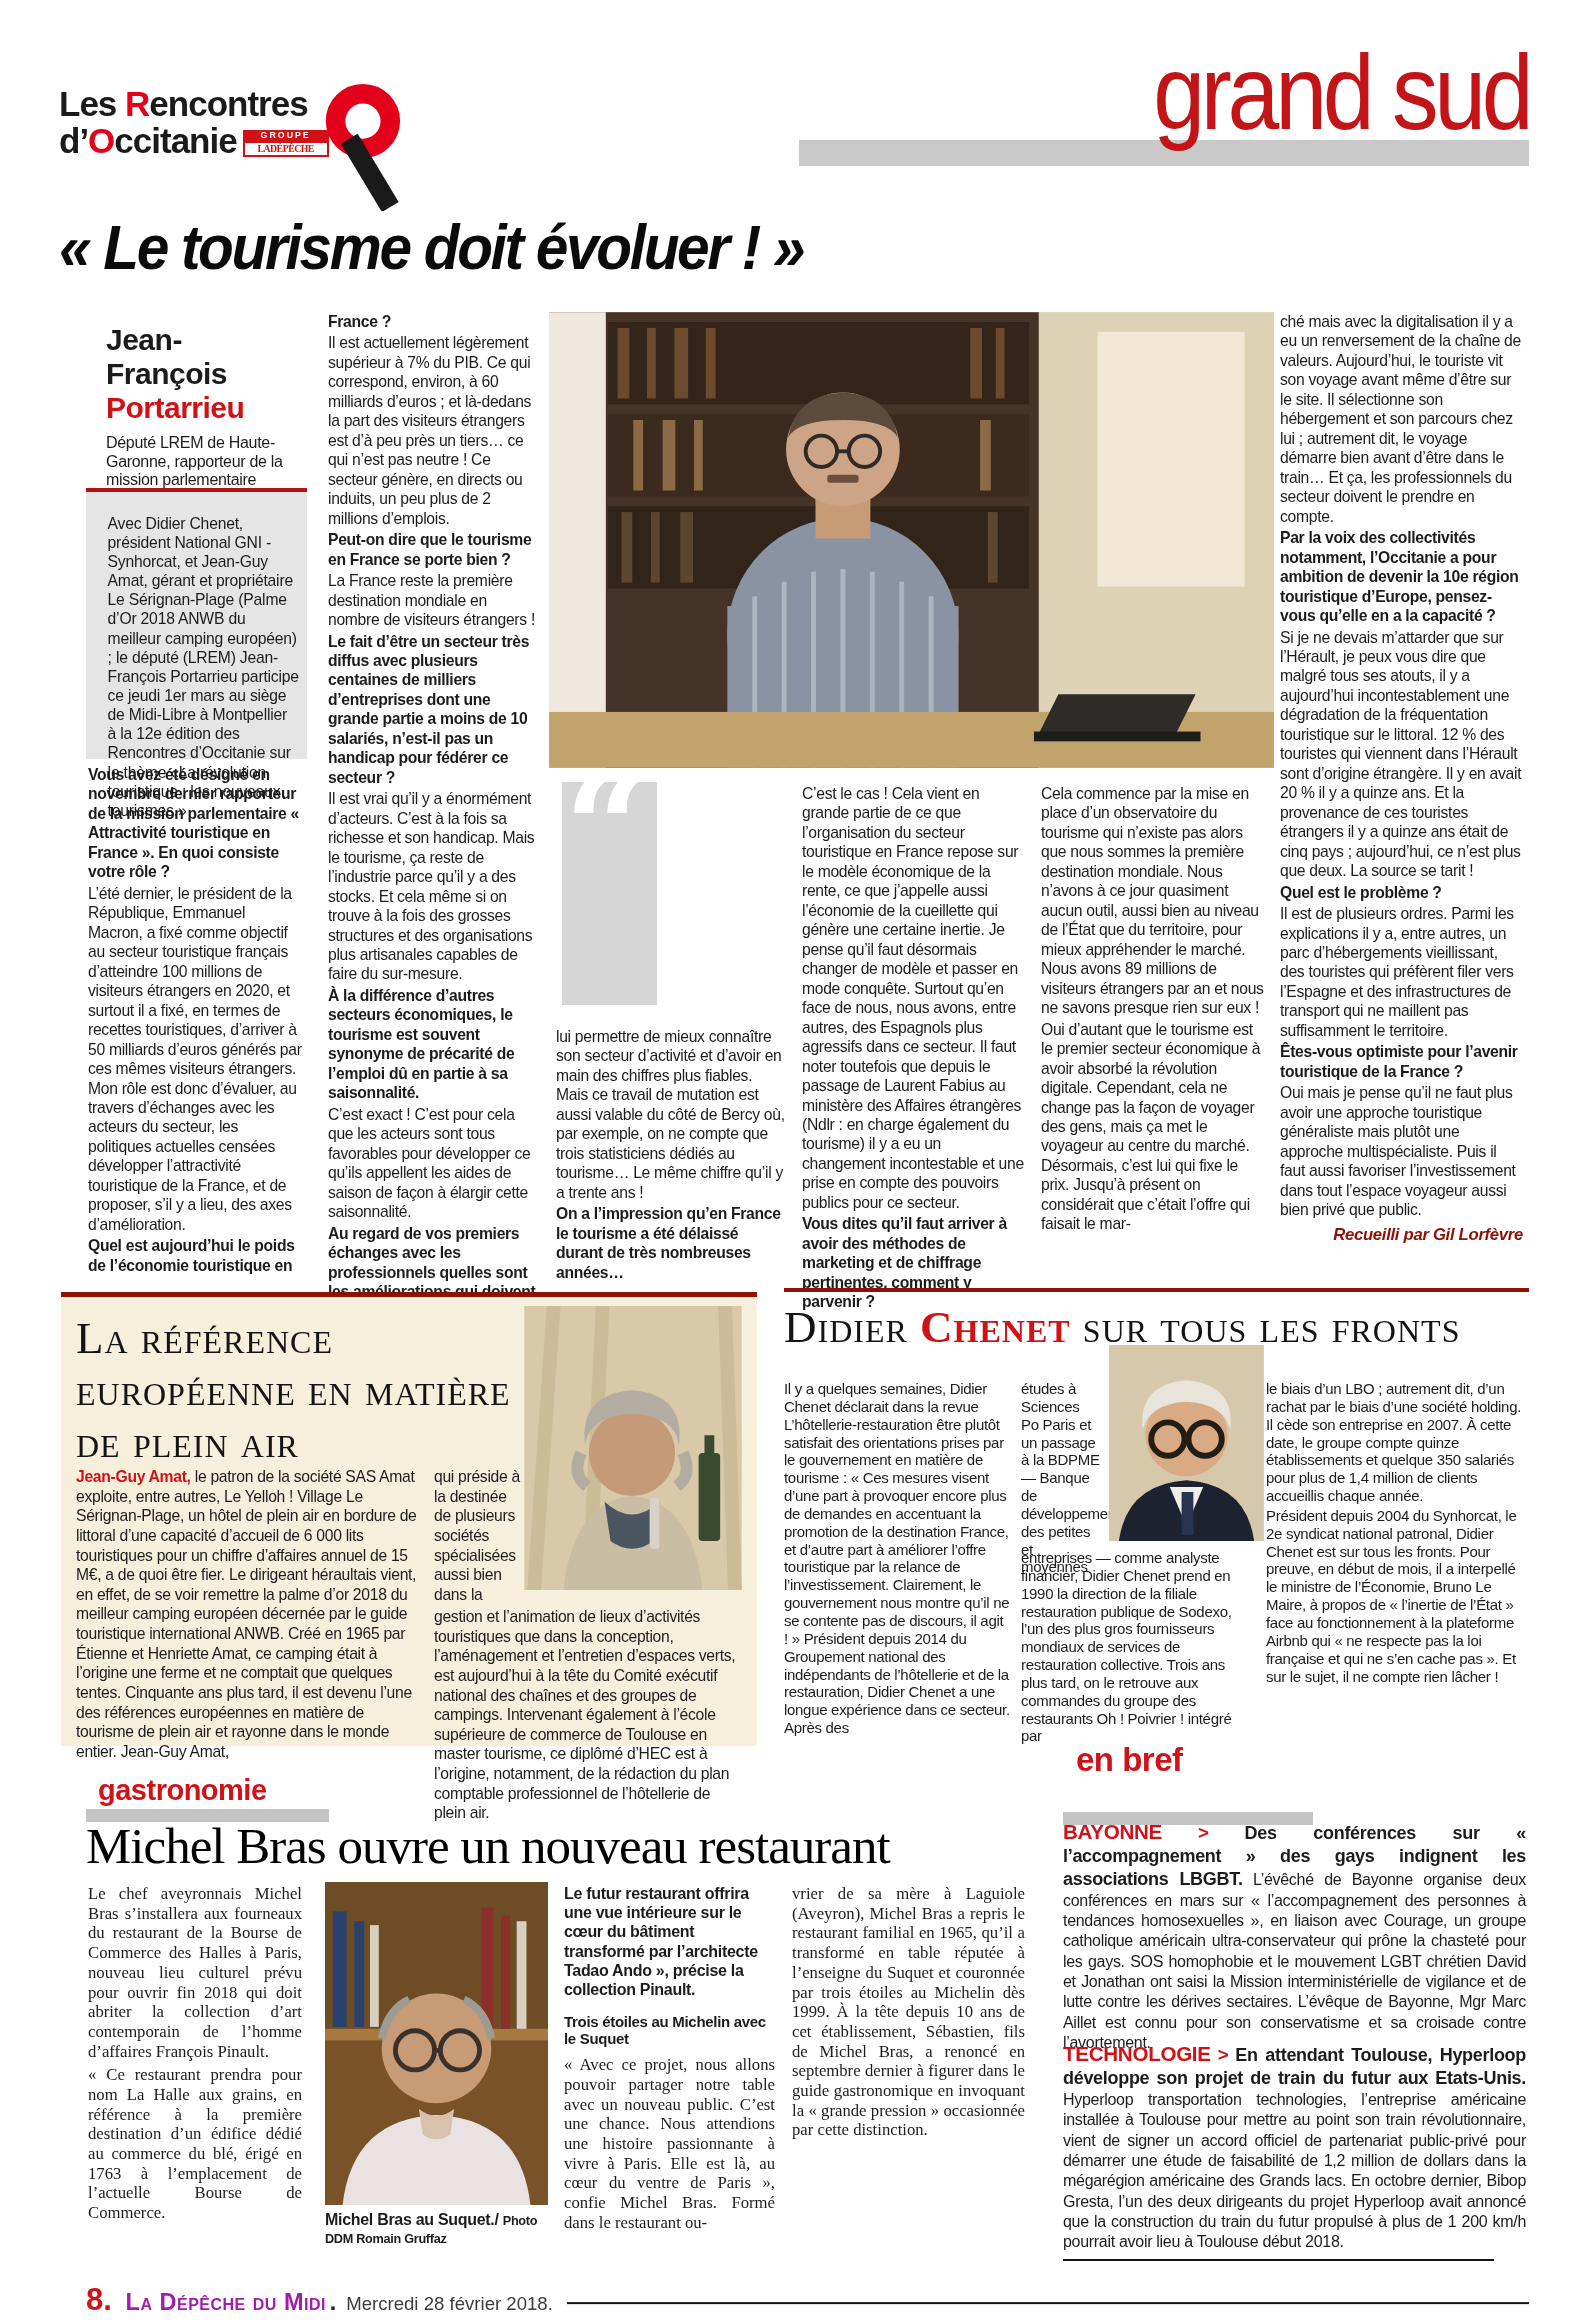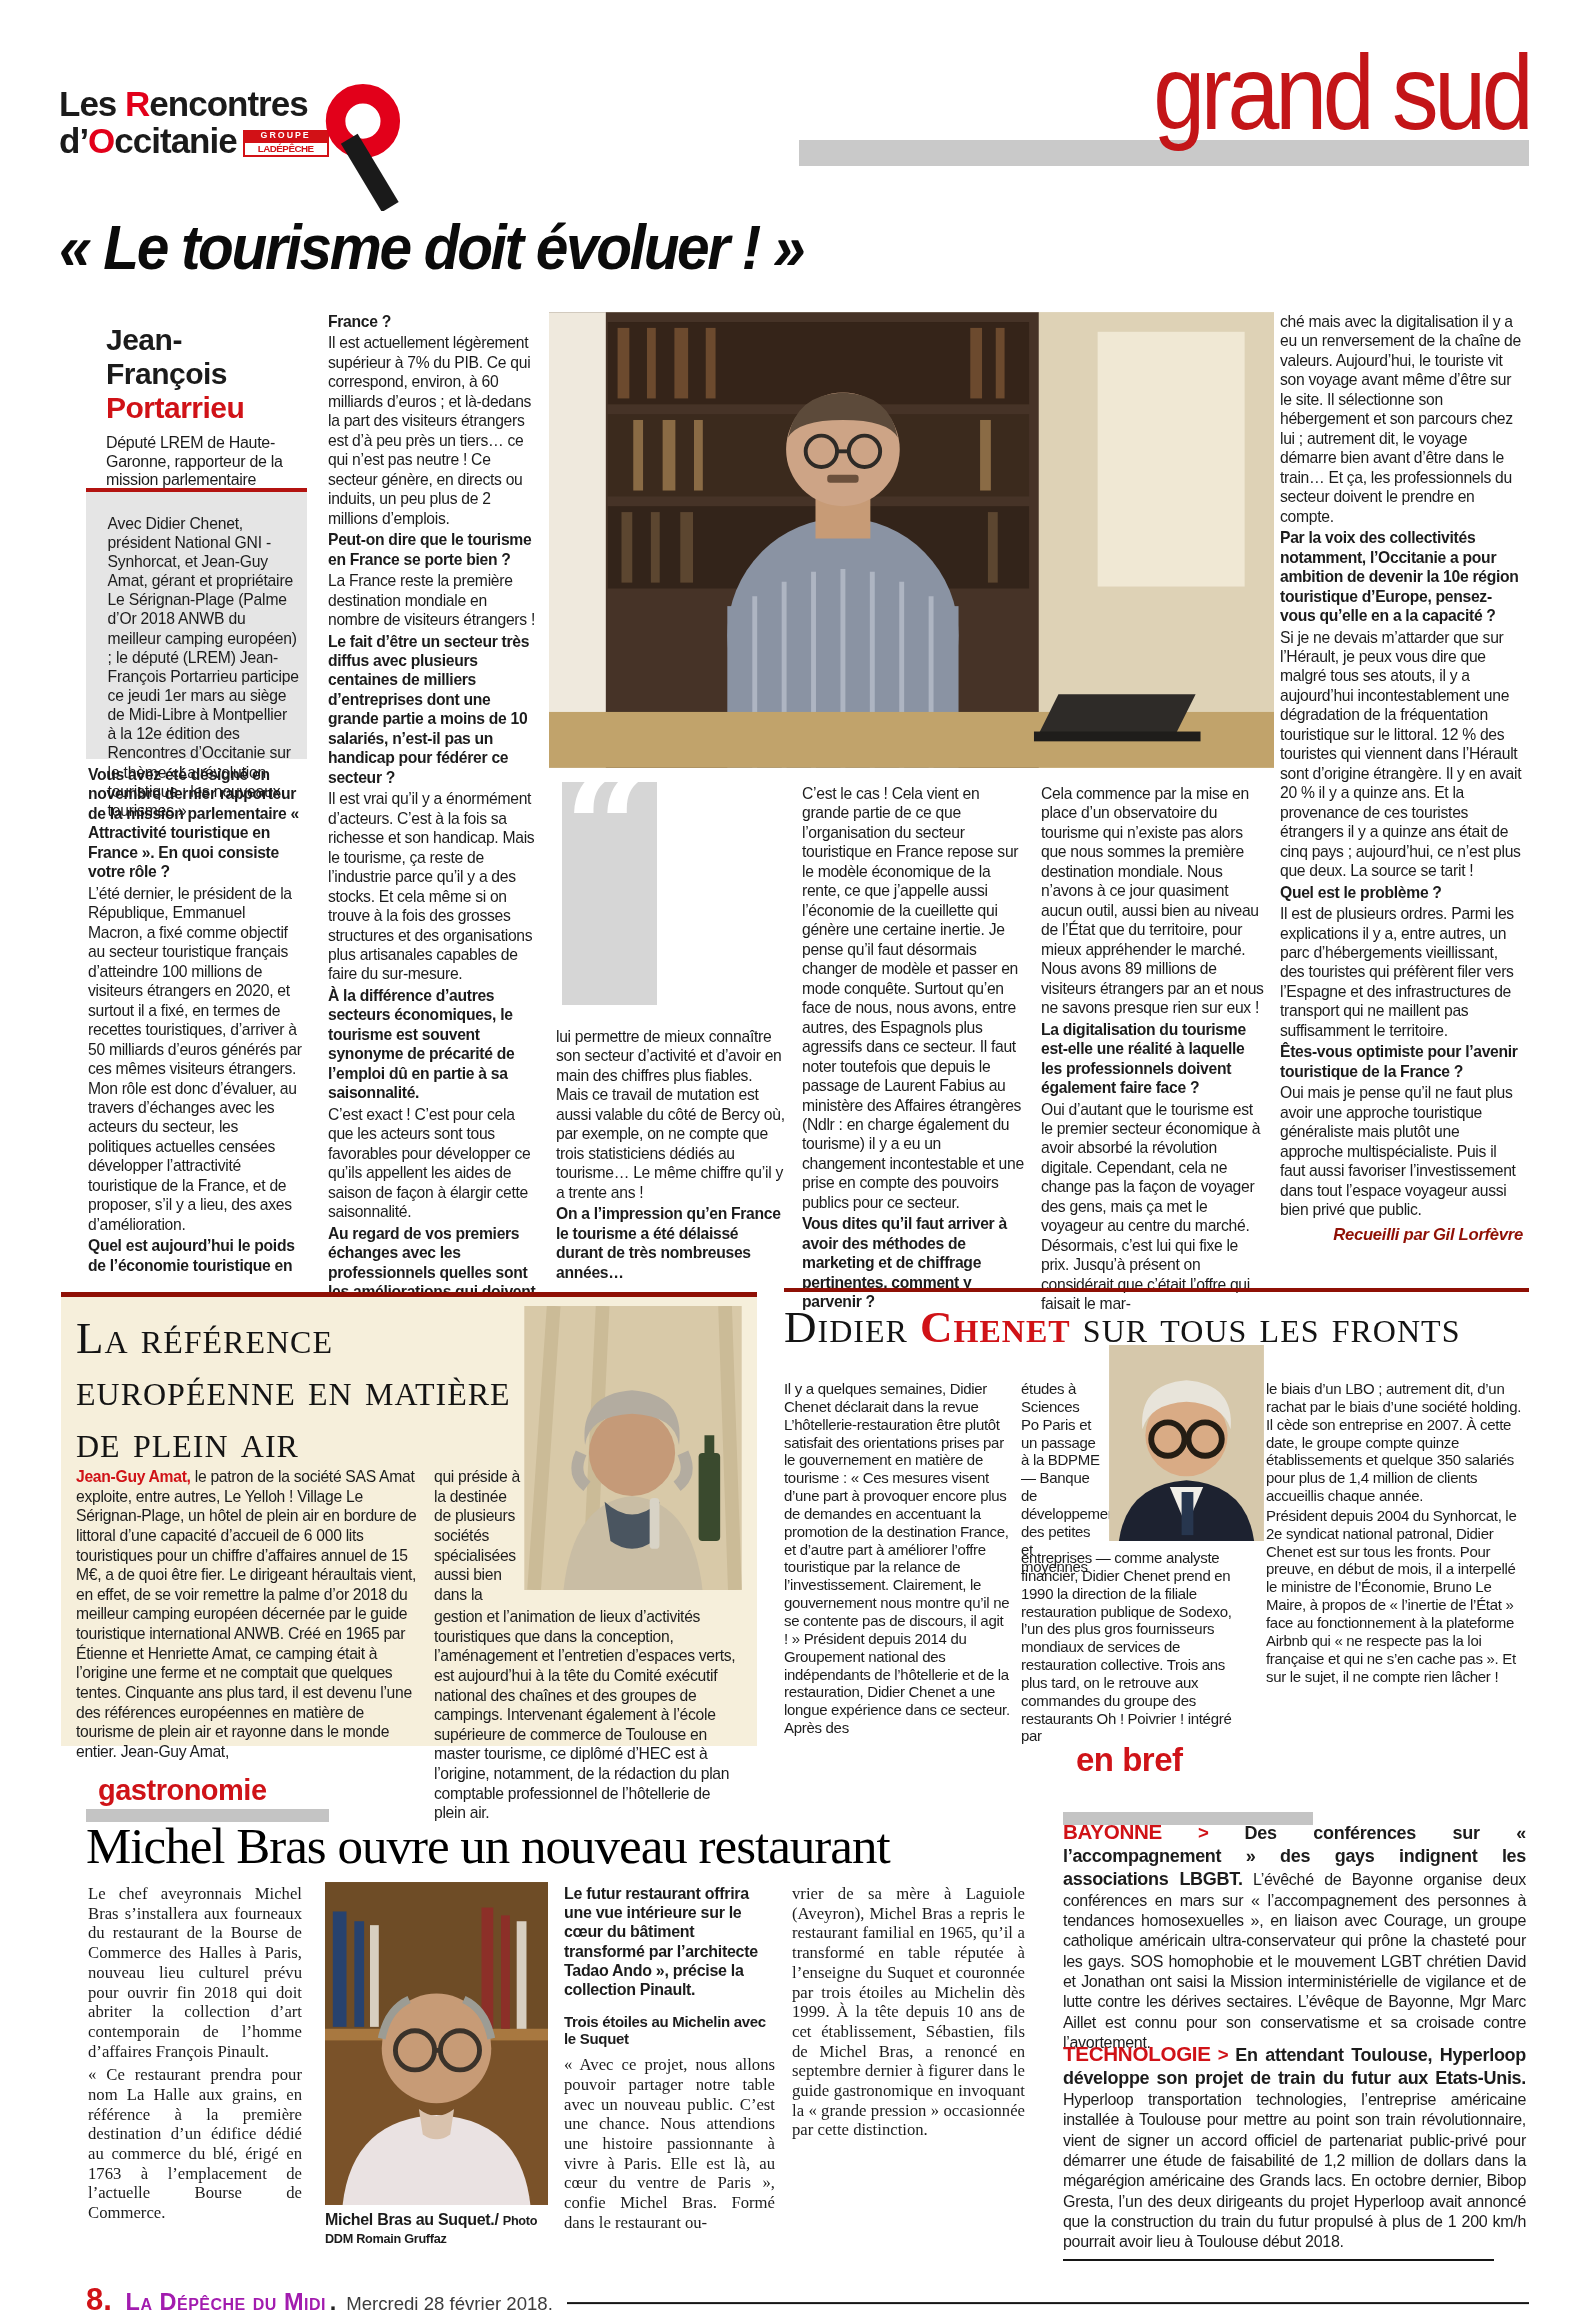--- a/index.html
+++ b/index.html
@@ -8,21 +8,21 @@
         font-family:"Liberation Sans",sans-serif;color:#1c1c1c;}
   .abs{position:absolute;}
   p{margin:0;}
   
   .logo-line{font-weight:bold;font-size:35px;letter-spacing:-1px;color:#1b1b1b;line-height:1.05;}
   .logo-red{color:#e2001a;}
   .mini-logo{display:inline-block;vertical-align:middle;margin-left:5.9px;}
   .mini-top{background:#d21116;color:#fff;font-size:8.8px;font-weight:bold;letter-spacing:2px;
             text-align:center;padding:1px 18px;}
   .mini-bot{border:2px solid #d21116;color:#d21116;font-size:9.8px;font-weight:bold;
-            letter-spacing:-0.5px;text-align:center;padding:0 2px;line-height:1.2;}
+            letter-spacing:-0.5px;text-align:center;padding:0 2px;line-height:1.2;font-family:Liberation Serif, serif;}
   #section-bar{left:799px;top:140px;width:730px;height:25.5px;background:#c9c9c9;}
   #section-title{right:52px;top:39px;font-size:106px;font-weight:400;color:#c31518;
                  letter-spacing:-4.9px;transform:scaleX(0.88);transform-origin:right;line-height:1;}
   #headline{left:59px;top:214px;width:1117px;font-size:63px;font-weight:bold;font-style:italic;
             letter-spacing:-2.5px;color:#0b0b0b;transform:scaleX(0.93);transform-origin:left;line-height:1.05;}
   
   #who-first{font-size:30px;font-weight:bold;color:#1b1b1b;letter-spacing:-0.5px;}
   #who-last{font-size:30px;font-weight:bold;color:#d01217;letter-spacing:-0.5px;}
   #who-role{margin-top:8.8px;font-size:16px;line-height:1.17;letter-spacing:-0.3px;}
   #who-box{border-top:4.9px solid #b31310;background:#e5e5e5;padding:21.6px 7.8px 0 21.6px;
@@ -190,21 +190,20 @@
     <p class="q">On a l’impression qu’en France le tourisme a été délaissé durant de très nombreuses années…</p>
   </div>
 
   <div class="abs iv" style="left:802px;top:784px;width:223px;">
     <p class="a">C’est le cas ! Cela vient en grande partie de ce que l’organisation du secteur touristique en France repose sur le modèle économique de la rente, ce que j’appelle aussi l’économie de la cueillette qui génère une certaine inertie. Je pense qu’il faut désormais changer de modèle et passer en mode conquête. Surtout qu’en face de nous, nous avons, entre autres, des Espagnols plus agressifs dans ce secteur. Il faut noter toutefois que depuis le passage de Laurent Fabius au ministère des Affaires étrangères (Ndlr : en charge également du tourisme) il y a eu un changement incontestable et une prise en compte des pouvoirs publics pour ce secteur.</p>
     <p class="q">Vous dites qu’il faut arriver à avoir des méthodes de marketing et de chiffrage pertinentes, comment y parvenir ?</p>
   </div>
 
   <div class="abs iv" style="left:1041px;top:784px;width:227px;">
     <p class="a">Cela commence par la mise en place d’un observatoire du tourisme qui n’existe pas alors que nous sommes la première destination mondiale. Nous n’avons à ce jour quasiment aucun outil, aussi bien au niveau de l’État que du territoire, pour mieux appréhender le marché. Nous avons 89 millions de visiteurs étrangers par an et nous ne savons presque rien sur eux !</p>
-    <p class="q">La digitalisation du tourisme est-elle une réalité à laquelle les professionnels doivent également faire face ?</p>
     <p class="a">Oui d’autant que le tourisme est le premier secteur économique à avoir absorbé la révolution digitale. Cependant, cela ne change pas la façon de voyager des gens, mais ça met le voyageur au centre du marché. Désormais, c’est lui qui fixe le prix. Jusqu’à présent on considérait que c’était l’offre qui faisait le mar-</p>
   </div>
 
   <div class="abs iv" style="left:1280px;top:312px;width:243px;">
     <p class="a">ché mais avec la digitalisation il y a eu un renversement de la chaîne de valeurs. Aujourd’hui, le touriste vit son voyage avant même d’être sur le site. Il sélectionne son hébergement et son parcours chez lui ; autrement dit, le voyage démarre bien avant d’être dans le train… Et ça, les professionnels du secteur doivent le prendre en compte.</p>
     <p class="q">Par la voix des collectivités notamment, l’Occitanie a pour ambition de devenir la 10e région touristique d’Europe, pensez-vous qu’elle en a la capacité ?</p>
     <p class="a">Si je ne devais m’attarder que sur l’Hérault, je peux vous dire que malgré tous ses atouts, il y a aujourd’hui incontestablement une dégradation de la fréquentation touristique sur le littoral. 12 % des touristes qui viennent dans l’Hérault sont d’origine étrangère. Il y en avait 20 % il y a quinze ans. Et la provenance de ces touristes étrangers il y a quinze ans était de cinq pays ; aujourd’hui, ce n’est plus que deux. La source se tarit !</p>
     <p class="q">Quel est le problème ?</p>
     <p class="a">Il est de plusieurs ordres. Parmi les explications il y a, entre autres, un parc d’hébergements vieillissant, des touristes qui préfèrent filer vers l’Espagne et des infrastructures de transport qui ne maillent pas suffisamment le territoire.</p>
     <p class="q">Êtes-vous optimiste pour l’avenir touristique de la France ?</p>

